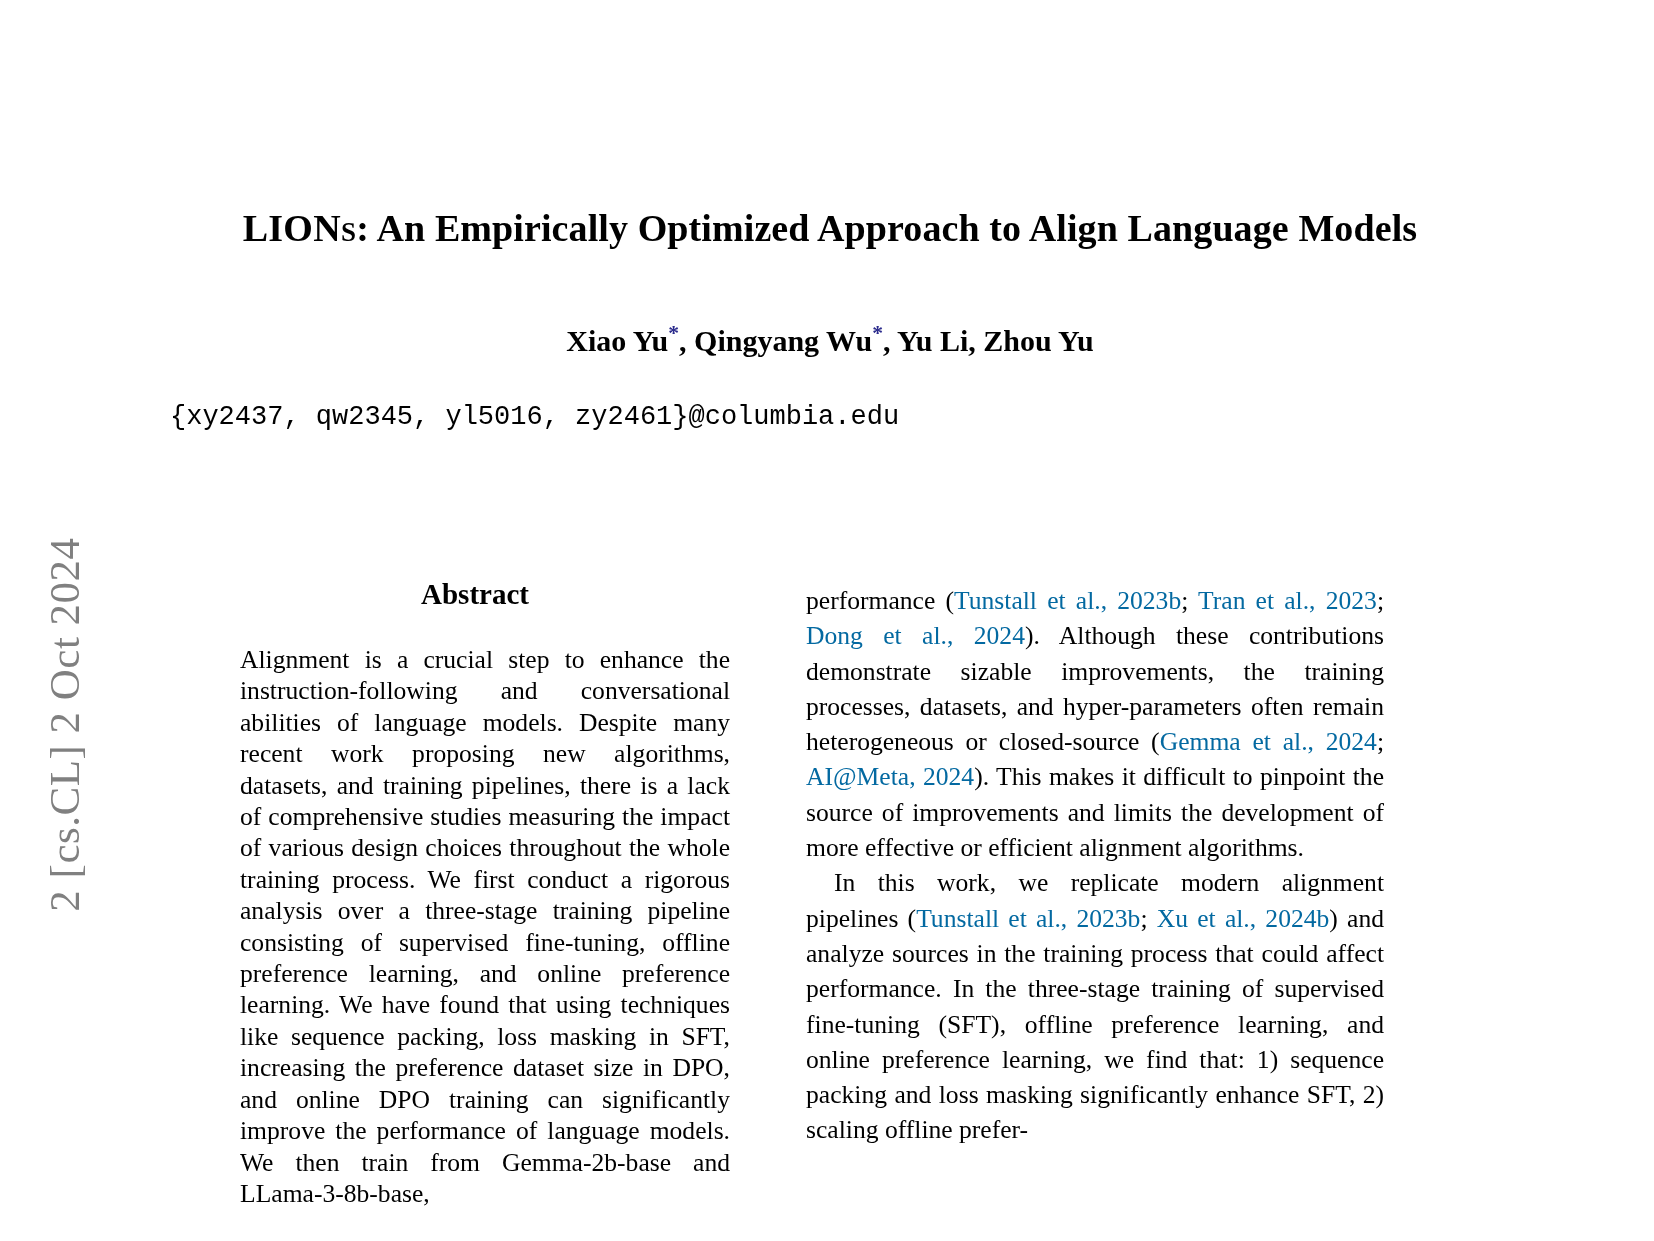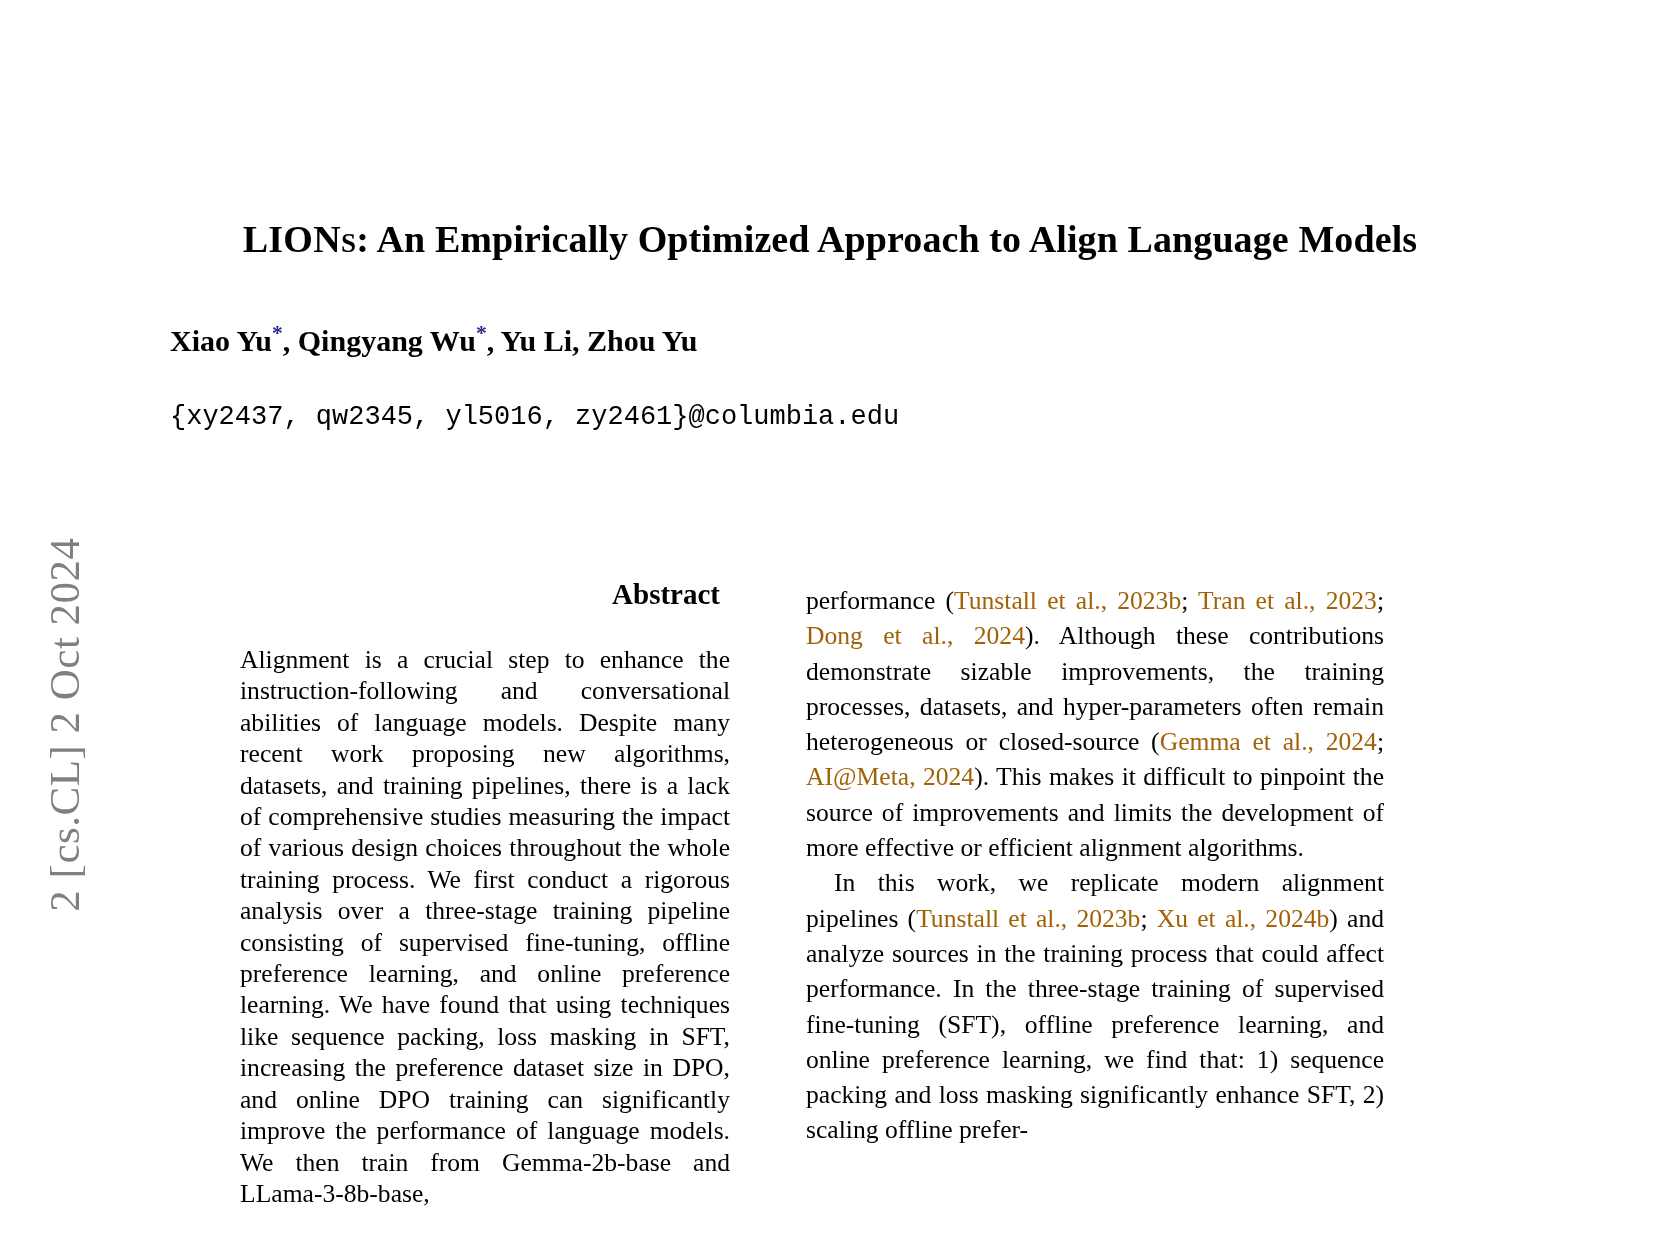--- a/index.html
+++ b/index.html
@@ -32,40 +32,40 @@
     letter-spacing: 0.5px;
     color: #808080;
     white-space: nowrap;
     text-align: center;
   }
 
   
   #title {
     position: absolute;
     left: 170px;
-    top: 191px;
+    top: 180px;
     width: 1320px;
     text-align: center;
     font-size: 38px;
     font-weight: bold;
     line-height: 1.22;
     letter-spacing: 0.1px;
   }
   .smallcaps {
     font-variant: small-caps;
     letter-spacing: 0.3px;
   }
 
   
   #authors {
     position: absolute;
     left: 170px;
     top: 322px;
     width: 1320px;
-    text-align: left;
+    text-align: center;
     font-size: 30px;
     font-weight: bold;
     line-height: 1.26;
   }
   #affiliation {
     position: absolute;
     left: 170px;
     top: 364px;
     width: 1320px;
     text-align: center;
@@ -90,21 +90,21 @@
     vertical-align: super;
     line-height: 0;
   }
 
   
   #abstract-heading {
     position: absolute;
     left: 230px;
     top: 578px;
     width: 490px;
-    text-align: right;
+    text-align: center;
     font-size: 29px;
     font-weight: bold;
   }
   #col-left {
     position: absolute;
     left: 240px;
     top: 644px;
     width: 490px;
     font-size: 25.6px;
     line-height: 31.4px;
@@ -123,21 +123,21 @@
     text-justify: inter-word;
     hyphens: manual;
   }
   #col-right p {
     margin: 0;
   }
   #col-right p.indent {
     text-indent: 28px;
   }
   a.cite {
-    color: #a16207;
+    color: #0369a1;
     text-decoration: none;
   }
 </style>
 </head>
 <body>
 
 <div id="page">
 
   <div id="arxiv-stamp">2 [cs.CL] 2 Oct 2024</div>
 

